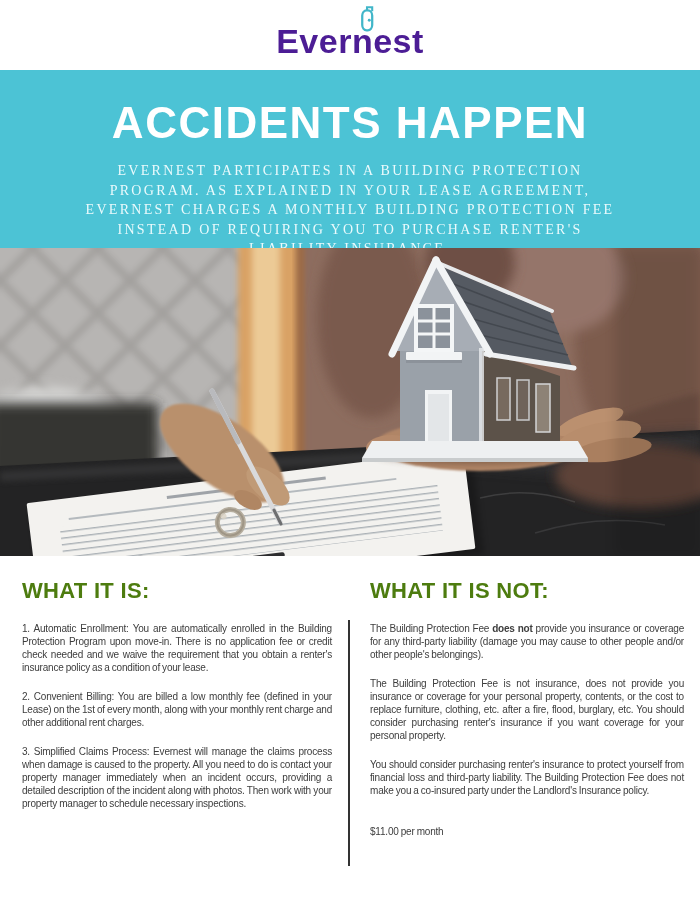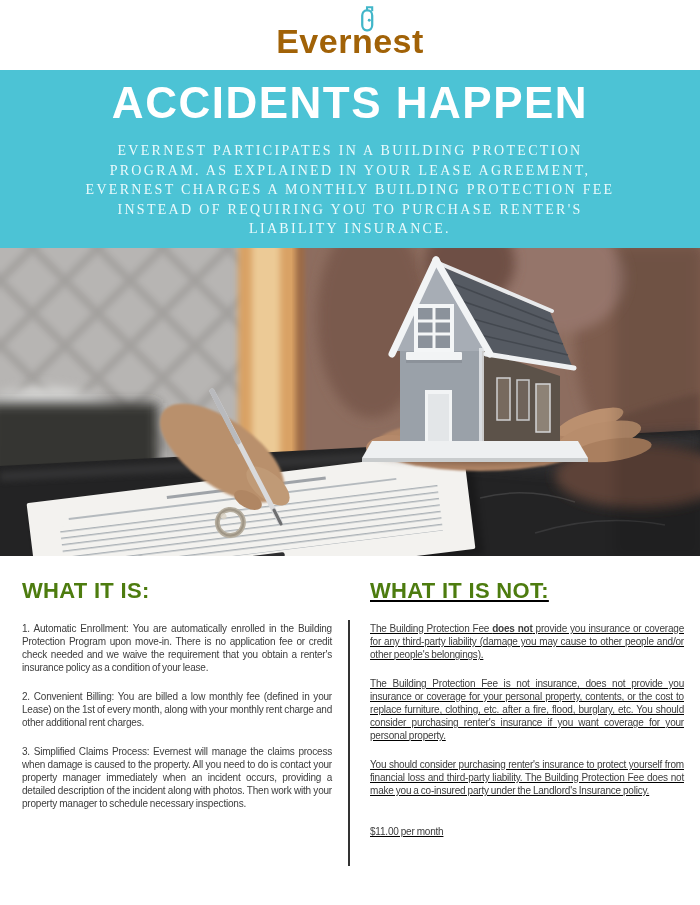--- a/index.html
+++ b/index.html
@@ -6,45 +6,45 @@
   .page {
     position:relative; width:700px; height:905px; margin:0 auto;
     background:#ffffff; overflow:hidden;
     font-family:"Liberation Sans", sans-serif;
   }
   
   .header { position:absolute; top:0; left:0; width:700px; height:70px; background:#ffffff; }
   .logo-wrap { position:absolute; top:22px; left:0; width:700px; text-align:center; }
   .logo {
     position:relative; display:inline-block;
-    font-size:34px; font-weight:800; letter-spacing:0.5px; color:#a16207;
+    font-size:34px; font-weight:800; letter-spacing:0.5px; color:#4c1d95;
   }
   .logo-door {
     position:absolute; left:51%; top:-16px; width:20px; height:26px;
   }
   
   .banner {
     position:absolute; top:70px; left:0; width:700px; height:178px;
     background:#4cc3d5; text-align:center;
   }
   .banner-title {
-    margin:0; padding-top:8px;
+    margin:0; padding-top:28px;
     font-size:44px; font-weight:800; letter-spacing:1.5px; color:#ffffff;
   }
   .banner-sub {
     width:548px; margin:13px auto 14px;
     font-size:14px; letter-spacing:2.3px; line-height:19.5px;
     color:#eafafc; font-weight:400;font-family:Liberation Serif, serif;
   }
   
   .photo { position:absolute; top:248px; left:0; width:700px; height:308px; overflow:hidden; }
   
   .col { position:absolute; top:578px; }
   .col-left  { left:22px;  width:310px; }
-  .col-right { left:370px; width:314px;text-decoration:underline; }
+  .col-right { left:370px; width:314px; }
   .col h2 {
     margin:0 0 18px 0;
     font-size:22px; font-weight:800; letter-spacing:0.3px; color:#4d7c0f;
   }
   .col p {
     margin:0 0 16px 0;
     font-size:10px; line-height:13px; letter-spacing:-0.2px; word-spacing:-0.5px;
     text-align:justify; color:#3d3d3d;
   }
   .col p strong { font-weight:bold; }

